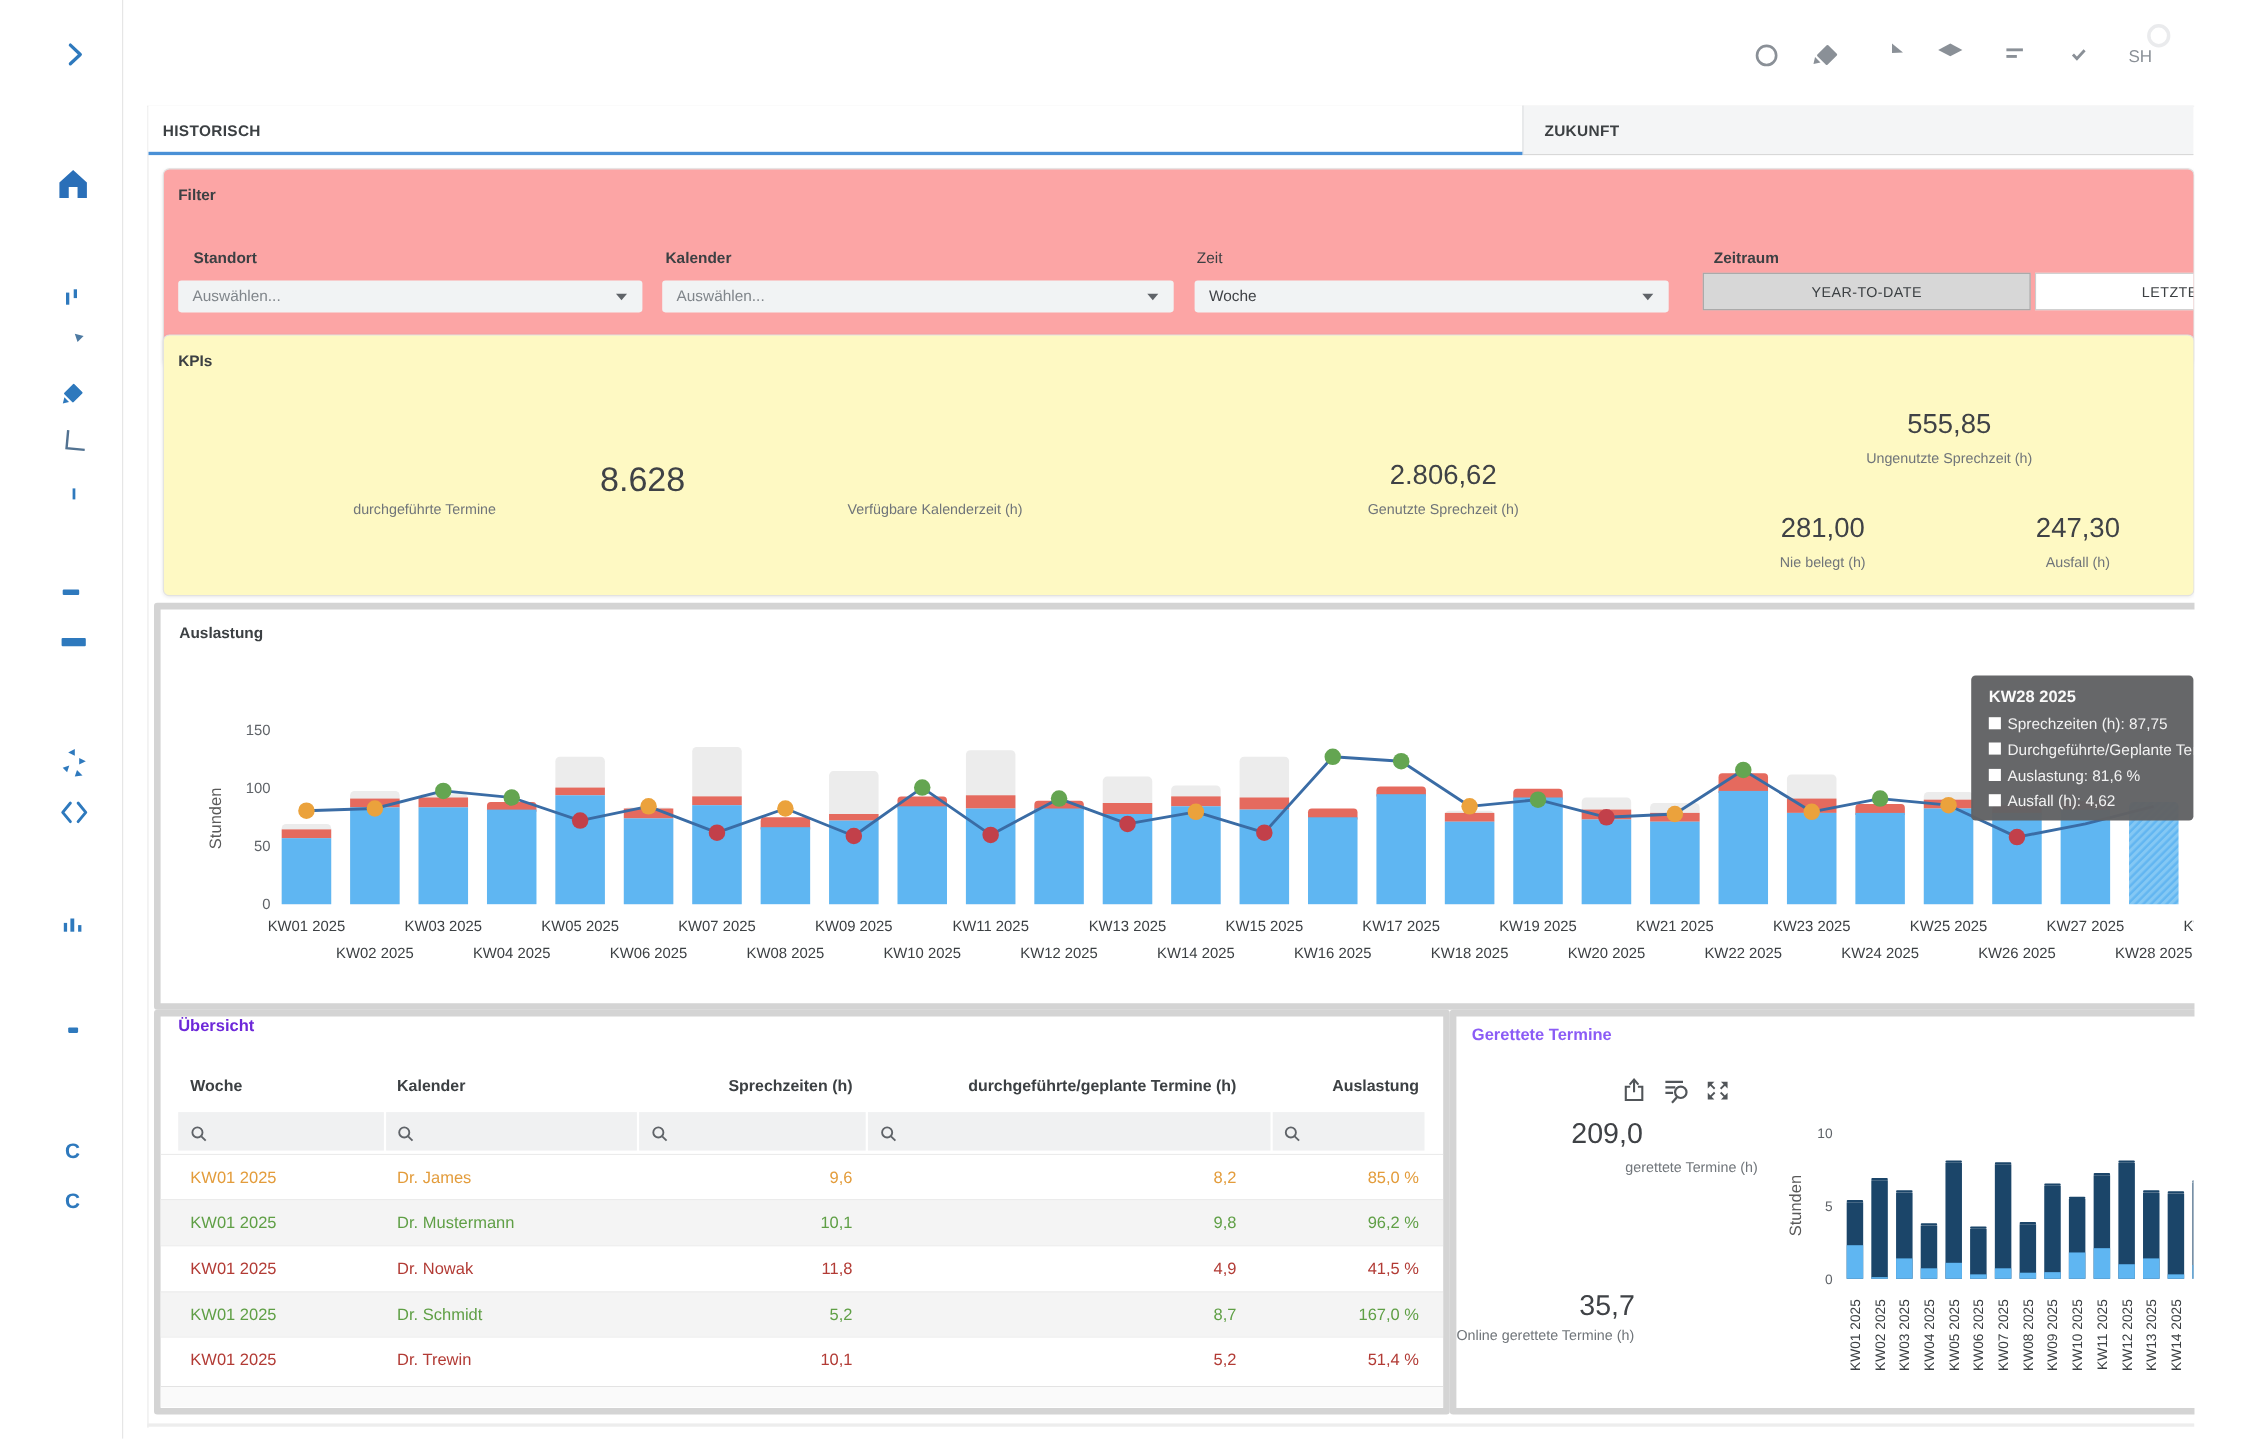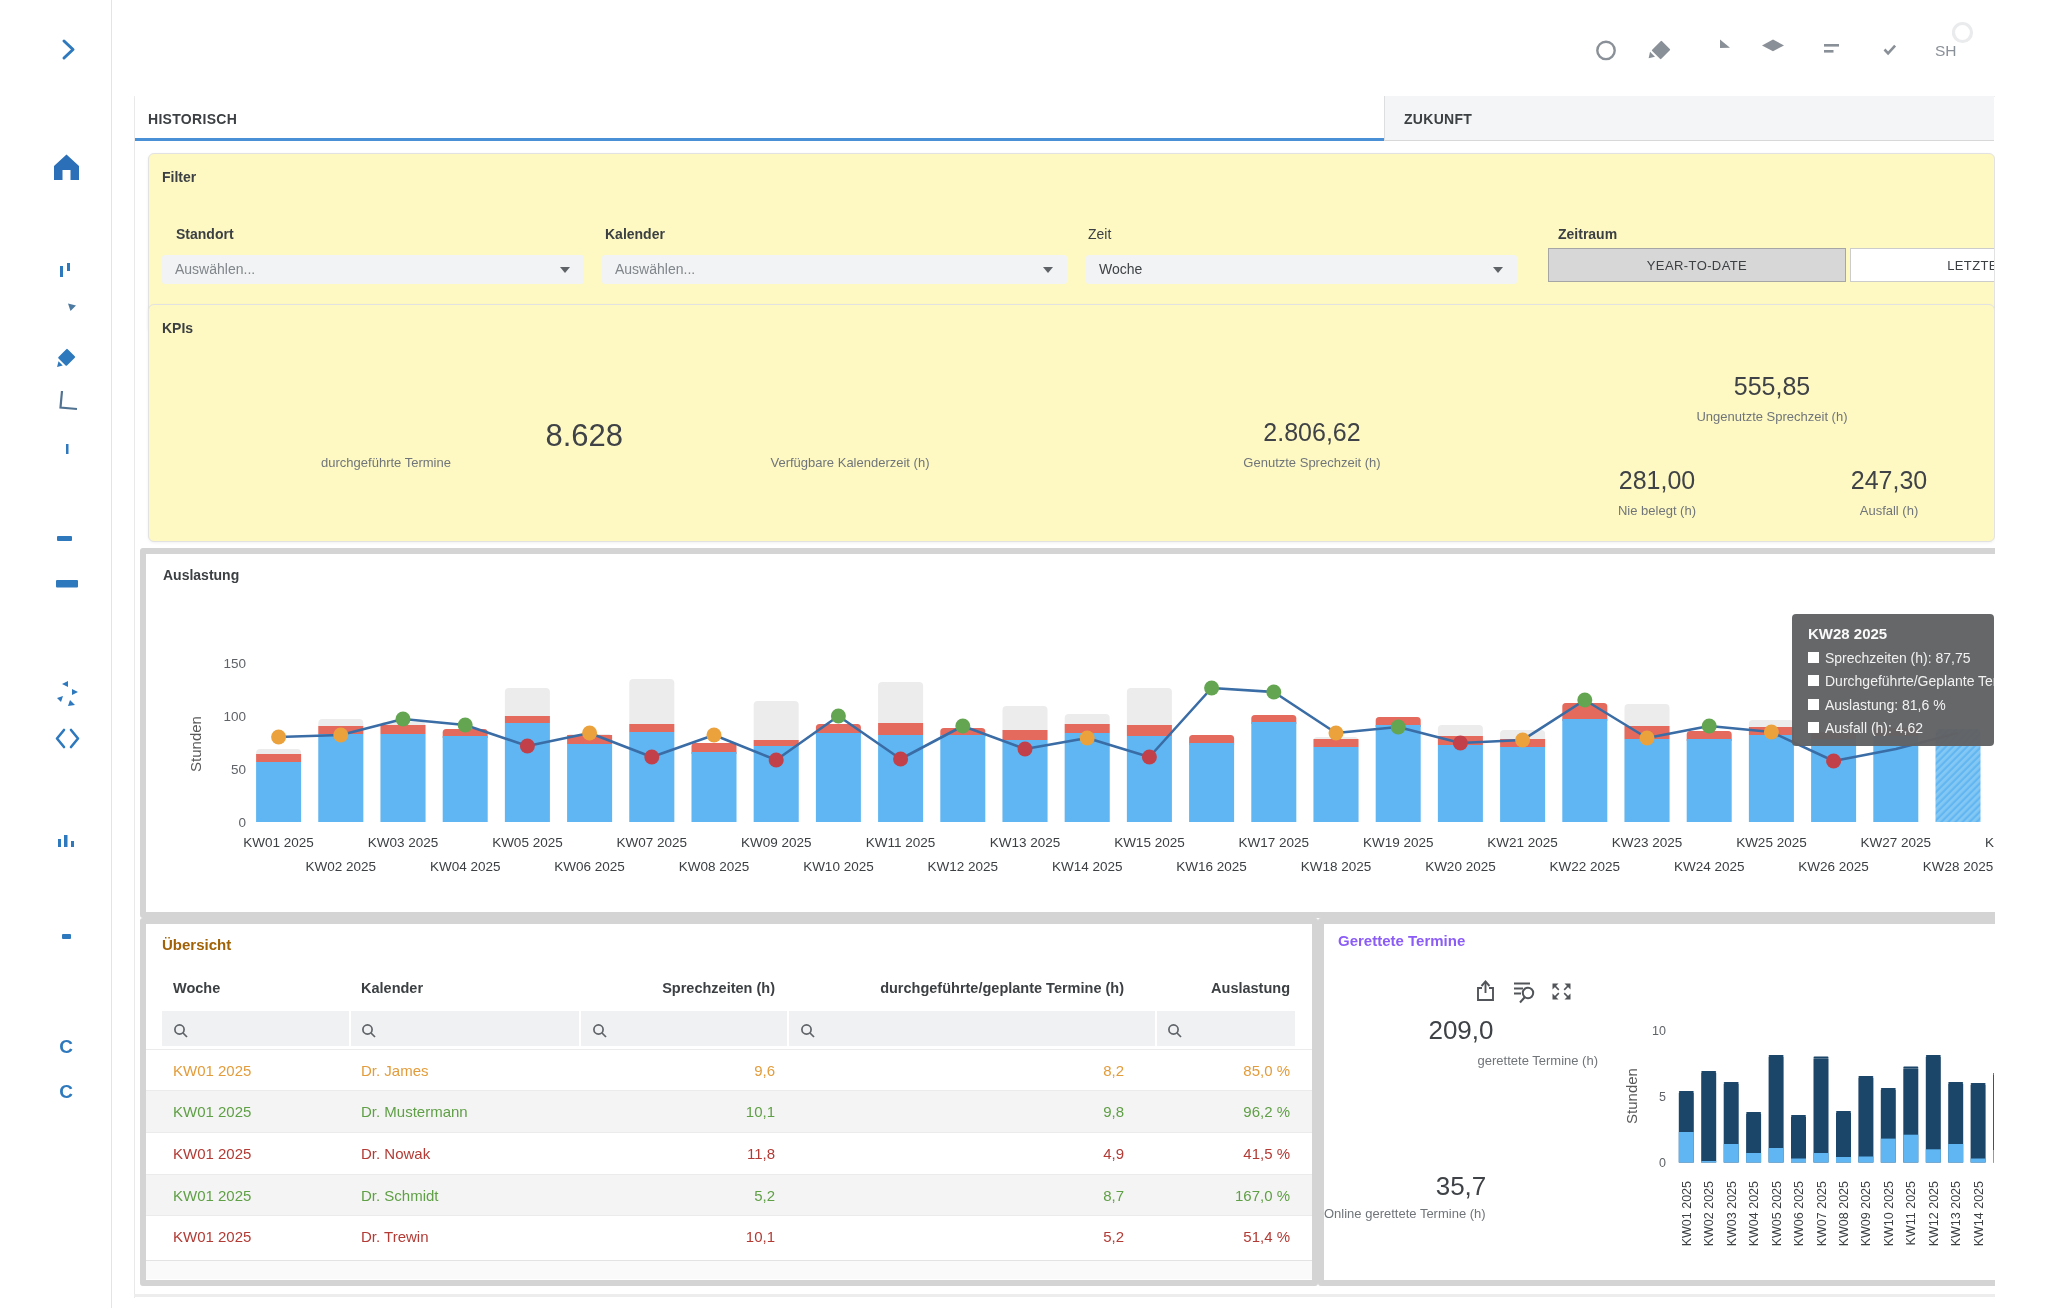--- a/index.html
+++ b/index.html
@@ -51,21 +51,21 @@
 
 <div class="abs" style="left:134px;top:96px;width:1861px;height:1202px;border-left:1px solid #e9e9e9;border-top:1px solid #efefef"></div>
 <div class="abs" style="left:134px;top:1294px;width:1861px;height:3px;background:#ededed"></div>
 
 <div class="abs" style="left:135px;top:96px;width:1249px;height:45px;background:#fff"></div>
 <div class="abs" style="left:1384px;top:96px;width:610px;height:45px;background:#f4f5f6;border-left:1px solid #dcdee0;border-bottom:1px solid #d8d8d8"></div>
 <div class="abs" style="left:135px;top:138px;width:1249px;height:3px;background:#4a90d6"></div>
 <div class="abs" style="left:148px;top:111px;font-size:14px;font-weight:bold;letter-spacing:.3px;color:#3c4043">HISTORISCH</div>
 <div class="abs" style="left:1404px;top:111px;font-size:14px;font-weight:bold;letter-spacing:.3px;color:#3c4043">ZUKUNFT</div>
 
-<div class="abs" style="left:148px;top:153px;width:1847px;height:180px;background:#fef9c3;border:1px solid #e2e2e2;border-radius:6px;box-shadow:0 1px 3px rgba(0,0,0,.06);overflow:hidden">
+<div class="abs" style="left:148px;top:153px;width:1847px;height:180px;background:#fca5a5;border:1px solid #e2e2e2;border-radius:6px;box-shadow:0 1px 3px rgba(0,0,0,.06);overflow:hidden">
   <div class="abs" style="left:13px;top:15px;font-size:14px;font-weight:bold;color:#3c4043">Filter</div>
   <div class="abs" style="left:27px;top:72px;font-size:14px;font-weight:bold;color:#3c4043">Standort</div>
   <div class="abs" style="left:456px;top:72px;font-size:14px;font-weight:bold;color:#3c4043">Kalender</div>
   <div class="abs" style="left:939px;top:72px;font-size:14px;font-weight:normal;color:#3c4043">Zeit</div>
   <div class="abs" style="left:1409px;top:72px;font-size:14px;font-weight:bold;color:#3c4043">Zeitraum</div>
   <div class="abs" style="left:13px;top:101px;width:422px;height:29px;background:#f1f3f4;border-radius:3px">
      <div class="abs" style="left:13px;top:6px;font-size:14px;color:#80868b">Auswählen...</div>
      <div class="abs" style="right:14px;top:12px;width:0;height:0;border-left:5px solid transparent;border-right:5px solid transparent;border-top:6px solid #5f6368"></div>
   </div>
   <div class="abs" style="left:453px;top:101px;width:465px;height:29px;background:#f1f3f4;border-radius:3px">
@@ -246,21 +246,21 @@
   <div class="abs" style="left:33px;top:59px;font-size:14px;color:#f2f2f2;white-space:nowrap">Durchgeführte/Geplante Termine</div>
   <div class="abs" style="left:16px;top:85px;width:11px;height:11px;background:#fff"></div>
   <div class="abs" style="left:33px;top:83px;font-size:14px;color:#f2f2f2;white-space:nowrap">Auslastung: 81,6 %</div>
   <div class="abs" style="left:16px;top:108px;width:11px;height:11px;background:#fff"></div>
   <div class="abs" style="left:33px;top:106px;font-size:14px;color:#f2f2f2;white-space:nowrap">Ausfall (h): 4,62</div>
 </div>
 
 <div class="abs" style="left:140px;top:918px;width:1178px;height:368px;border:6px solid #d4d4d4;border-radius:3px;background:#fff;overflow:hidden">
 </div>
 <div class="abs" style="left:146px;top:924px;width:1166px;height:355px;overflow:hidden">
-  <div class="abs" style="left:16px;top:12px;font-size:15px;font-weight:bold;color:#a16207">Übersicht</div>
+  <div class="abs" style="left:16px;top:0;font-size:15px;font-weight:bold;color:#6d28d9">Übersicht</div>
 </div>
 <div class="abs" style="left:146px;top:918px;width:1166px;height:361px;overflow:hidden">
 <div style="position:absolute;left:27px;top:61.5px;font-weight:bold;font-size:14.5px;color:#3c4043;white-space:nowrap">Woche</div>
 <div style="position:absolute;left:215px;top:61.5px;font-weight:bold;font-size:14.5px;color:#3c4043;white-space:nowrap">Kalender</div>
 <div style="position:absolute;right:537px;top:61.5px;font-weight:bold;font-size:14.5px;color:#3c4043;white-space:nowrap">Sprechzeiten (h)</div>
 <div style="position:absolute;right:188px;top:61.5px;font-weight:bold;font-size:14.5px;color:#3c4043;white-space:nowrap">durchgeführte/geplante Termine (h)</div>
 <div style="position:absolute;right:22px;top:61.5px;font-weight:bold;font-size:14.5px;color:#3c4043;white-space:nowrap">Auslastung</div>
 <div style="position:absolute;left:16px;top:93px;width:187px;height:35.4px;background:#f0f1f2"></div>
 <div style="position:absolute;left:204.5px;top:93px;width:228.5px;height:35.4px;background:#f0f1f2"></div>
 <div style="position:absolute;left:434.5px;top:93px;width:206.5px;height:35.4px;background:#f0f1f2"></div>

